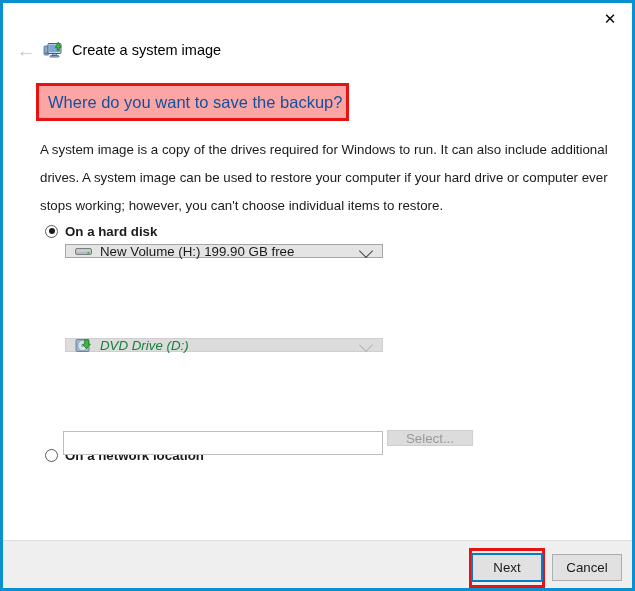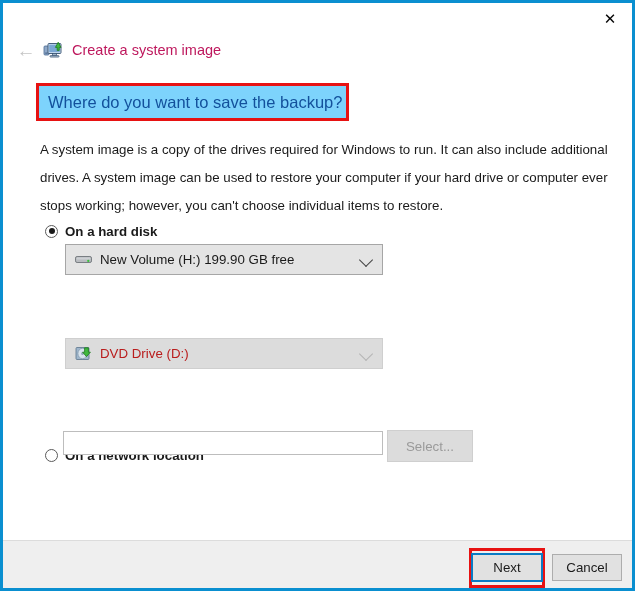--- a/index.html
+++ b/index.html
@@ -76,34 +76,34 @@
   .app-icon {
     position: relative;
     width: 20px;
     height: 20px;
     margin-left: 2px;
     flex: 0 0 auto;
   }
   .app-title {
     margin-left: 9px;
     font-size: 14.5px;
-    color: #be185d;
+    color: #000000;
     white-space: nowrap;
   }
 
   
   .heading-wrap {
     position: absolute;
     left: 33px;
     top: 80px;
     width: 313px;
     height: 38px;
     box-sizing: border-box;
     border: 3px solid #e71212;
-    background: #7dd3fc;
+    background: #fca5a5;
     display: flex;
     align-items: center;
   }
   .heading-text {
     margin-left: 9px;
     font-size: 16.5px;
     color: #13519c;
     white-space: nowrap;
   }
 
@@ -154,21 +154,21 @@
     font-size: 13.3px;
     color: #1a1a1a;
     white-space: nowrap;
   }
 
   
   .combo {
     position: absolute;
     left: 62px;
     width: 318px;
-    height: 31px;
+    height: 14px;
     box-sizing: border-box;
     display: flex;
     align-items: center;
     cursor: default;
   }
   .combo-hd {
     top: 241px;
     background: #e4e4e4;
     border: 1px solid #a6a6a6;
   }
@@ -184,21 +184,21 @@
     margin-left: 9px;
     flex: 0 0 auto;
   }
   .combo-text {
     margin-left: 8px;
     font-size: 13.3px;
     color: #1a1a1a;
     white-space: nowrap;
     overflow: hidden;
   }
-  .combo-text.disabled { color: #b91c1c; }
+  .combo-text.disabled { color: #15803d; font-style: italic; }
   .chev {
     position: absolute;
     right: 11px;
     top: 50%;
     width: 9px;
     height: 9px;
     margin-top: -5px;
     border-right: 1.6px solid #444;
     border-bottom: 1.6px solid #444;
     transform: rotate(45deg);
@@ -222,21 +222,21 @@
     font-size: 13.3px;
     color: #1a1a1a;
     padding: 0 5px;
     outline: none;
   }
   .select-btn {
     position: absolute;
     left: 384px;
     top: 427px;
     width: 86px;
-    height: 32px;
+    height: 16px;
     box-sizing: border-box;
     background: #dcdcdc;
     border: 1px solid #cfcfcf;
     color: #9a9a9a;
     font-family: "Liberation Sans", sans-serif;
     font-size: 13.3px;
     display: flex;
     align-items: center;
     justify-content: center;
     cursor: default;

